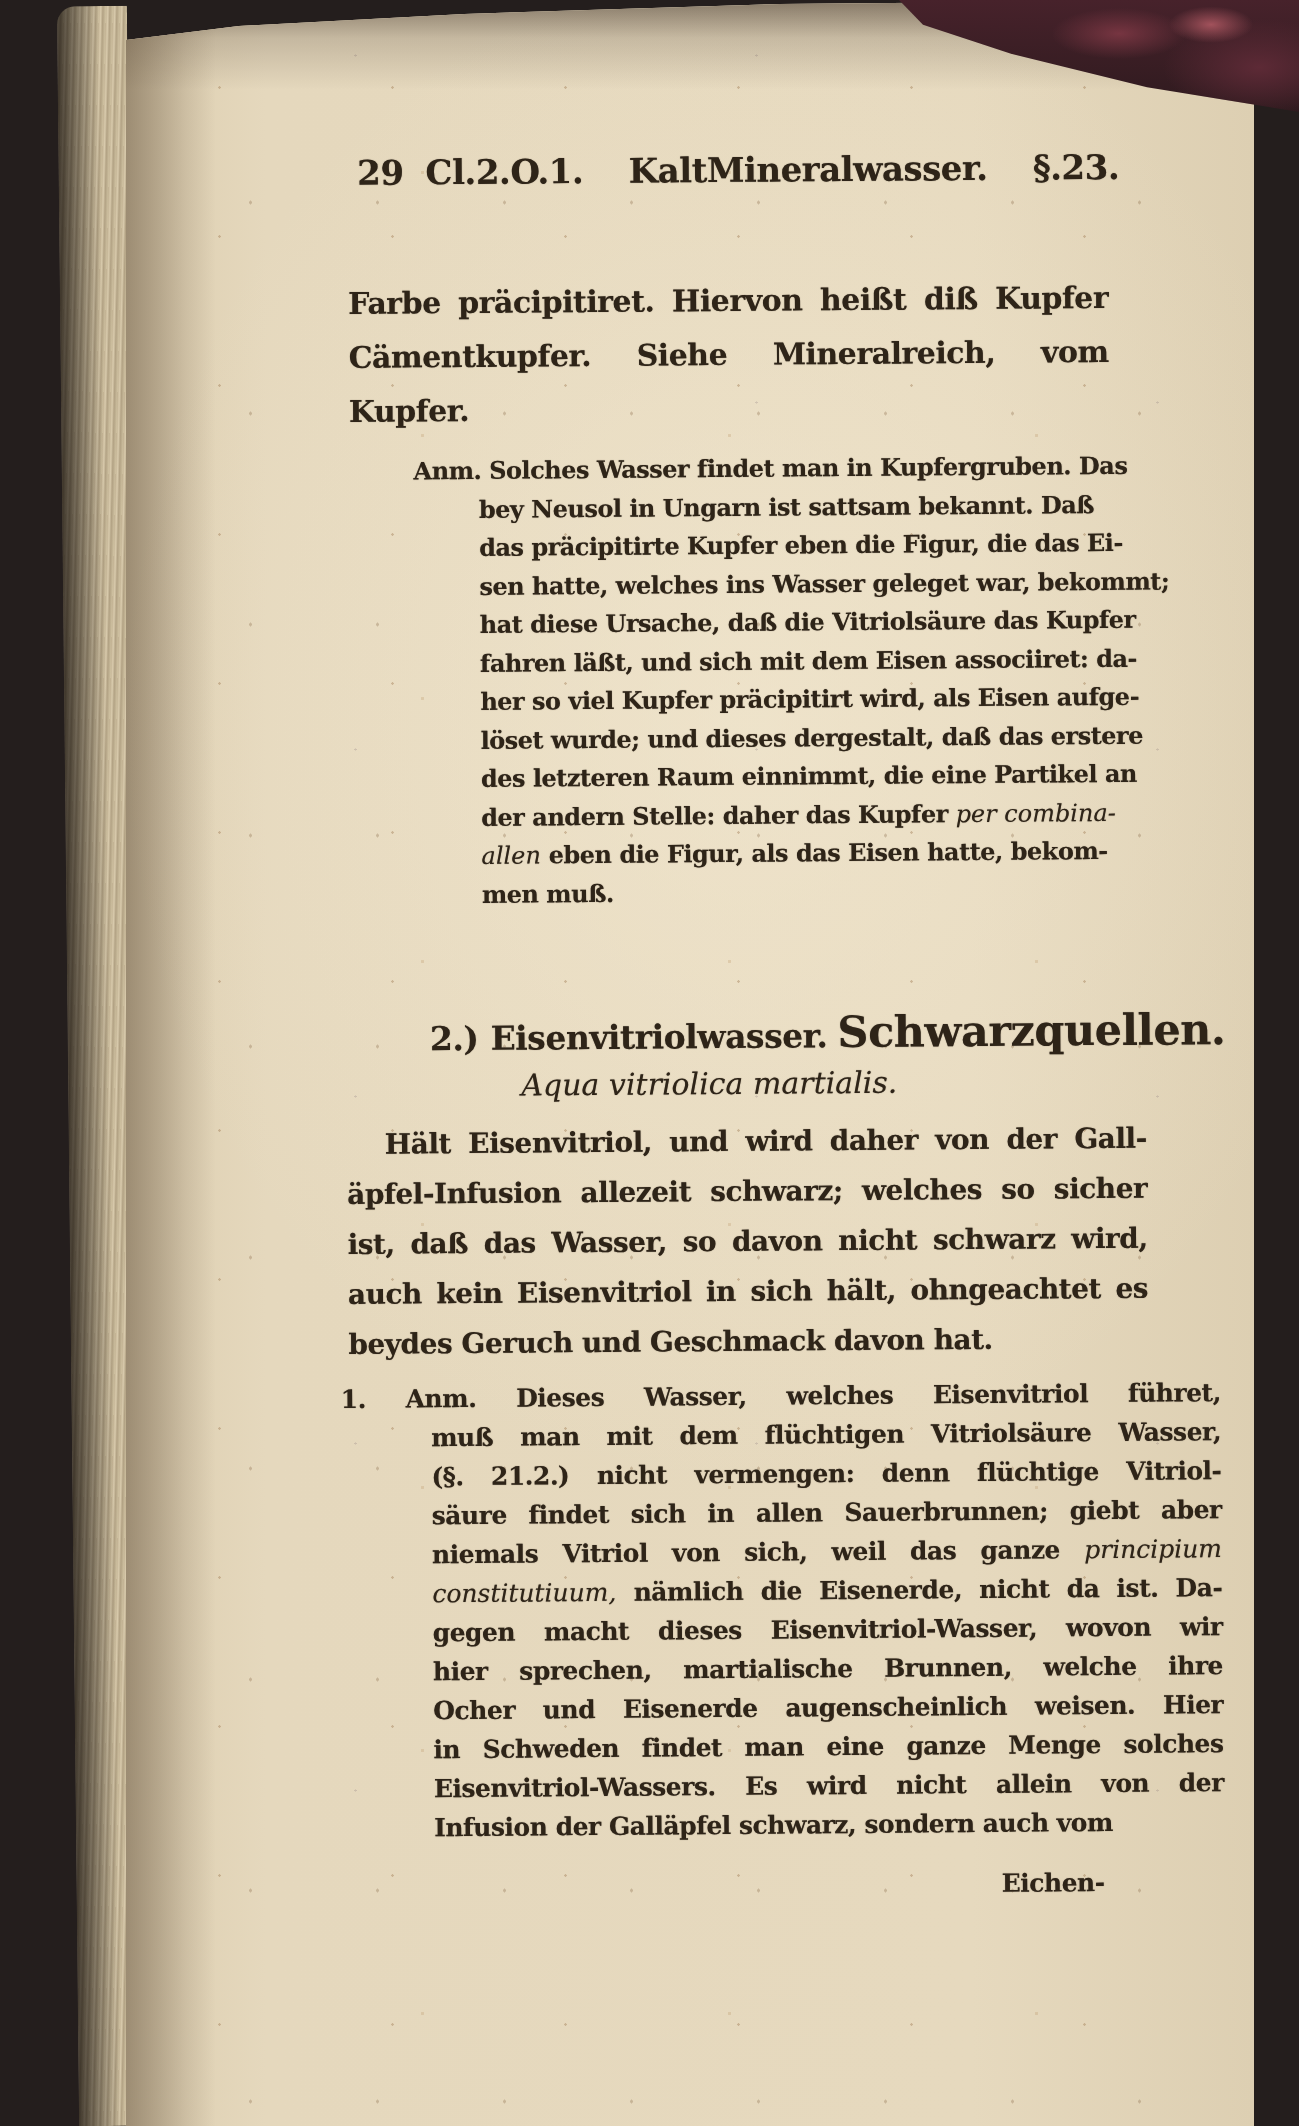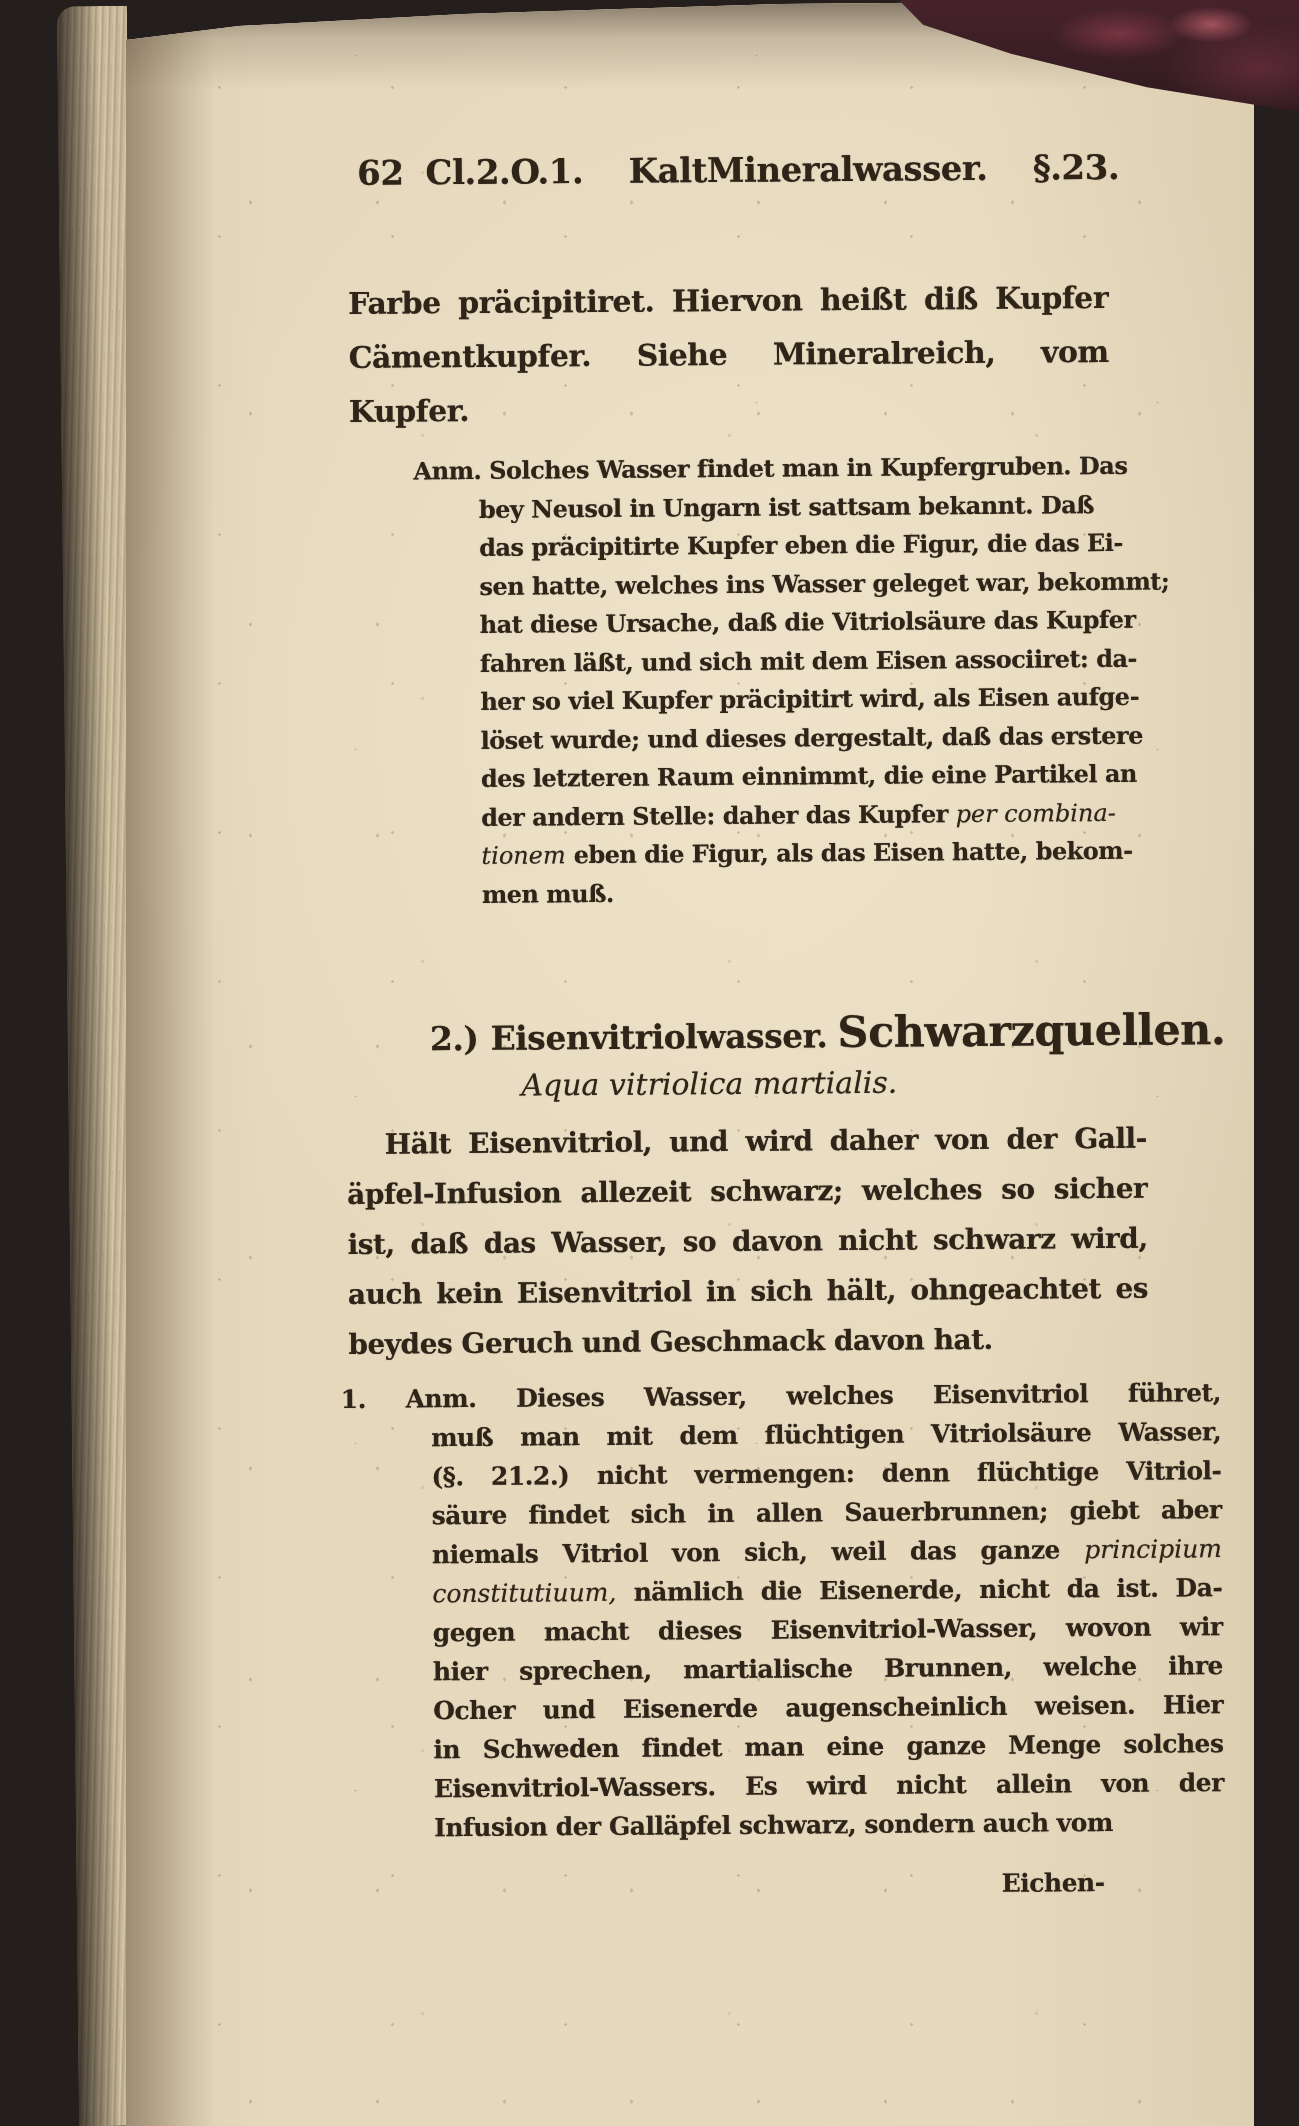--- a/index.html
+++ b/index.html
@@ -112,21 +112,21 @@
   <div class="page-edges"></div>
 
   <div class="page">
     <div class="texture"></div>
     <div class="top-shade"></div>
     <div class="left-shade"></div>
 
     <div class="content">
 
       <div class="hdr">
-        <span>62</span>
+        <span>29</span>
         <span class="gap1"></span>
         <span>Cl.2.O.1.</span>
         <span class="gap2"></span>
         <span>KaltMineralwasser.</span>
         <span class="gap3"></span>
         <span>§.23.</span>
       </div>
 
       <div class="intro">
           <div class="tline">Farbe präcipitiret.  Hiervon heißt diß Kupfer</div>
@@ -138,21 +138,21 @@
           <div class="tline">Anm. Solches Wasser findet man in Kupfergruben.  Das</div>
           <div class="tline">bey Neusol in Ungarn ist sattsam bekannt.  Daß</div>
           <div class="tline">das präcipitirte Kupfer eben die Figur, die das Ei-</div>
           <div class="tline">sen hatte, welches ins Wasser geleget war, bekommt;</div>
           <div class="tline">hat diese Ursache, daß die Vitriolsäure das Kupfer</div>
           <div class="tline">fahren läßt, und sich mit dem Eisen associiret: da-</div>
           <div class="tline">her so viel Kupfer präcipitirt wird, als Eisen aufge-</div>
           <div class="tline">löset wurde; und dieses dergestalt, daß das erstere</div>
           <div class="tline">des letzteren Raum einnimmt, die eine Partikel an</div>
           <div class="tline"><span>der andern Stelle:  daher das Kupfer </span><span class="latin">per combina-</span></div>
-          <div class="tline"><span class="latin">tionem</span><span> eben die Figur, als das Eisen hatte, bekom-</span></div>
+          <div class="tline"><span class="latin">allen</span><span> eben die Figur, als das Eisen hatte, bekom-</span></div>
           <div class="tline last">men muß.</div>
         </div>
 
       <div class="sec-head">
         <span class="h-num">2.)</span>
         <span class="h-frak">Eisenvitriolwasser.</span>
         <span class="h-big">Schwarzquellen.</span>
       </div>
       <div class="sub-lat">Aqua vitriolica martialis.</div>
 

